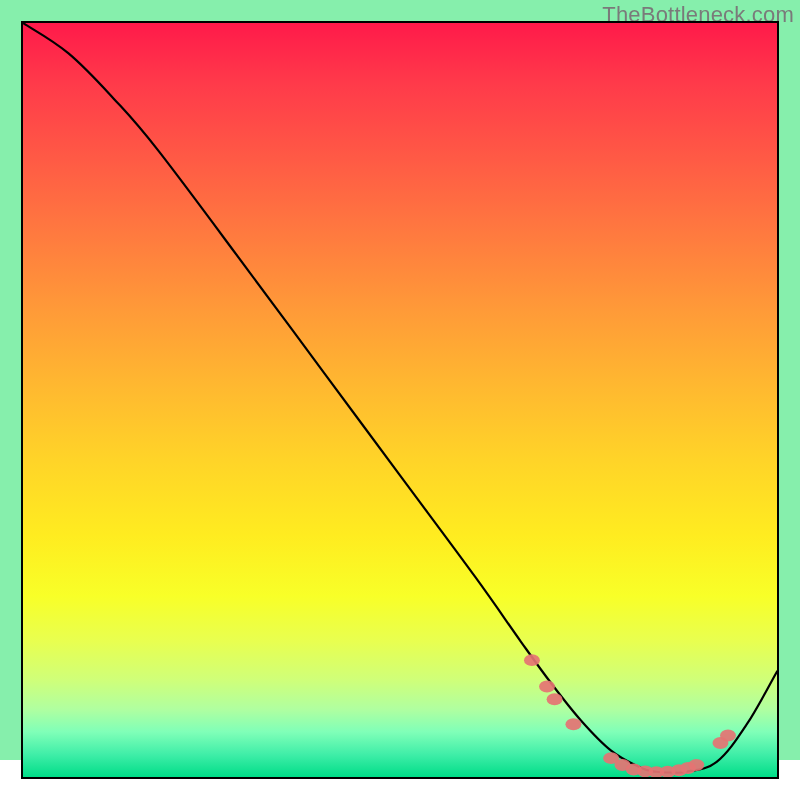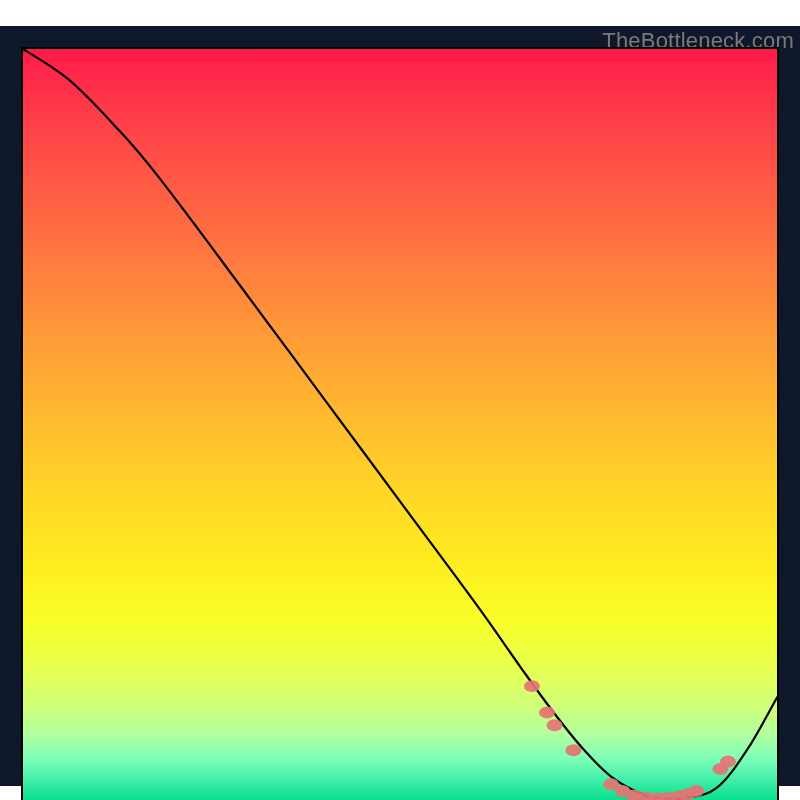--- a/index.html
+++ b/index.html
@@ -1,22 +1,21 @@
 <!DOCTYPE html>
 <html><head>
 <meta charset="utf-8">
 <style>
   * { margin: 0; padding: 0; box-sizing: border-box; }
   html, body { width: 800px; height: 800px; overflow: hidden; }
   .chart-container {
     position: relative;
     width: 800px;
     height: 760px;
-    background: #0f172a;
-    margin-top: 26px;
+    background: #86efac;
   }
   .plot-area {
     position: absolute;
     left: 21px;
     top: 21px;
     width: 758px;
     height: 758px;
     border: 2px solid #000;
   }
   .gradient-bg {

